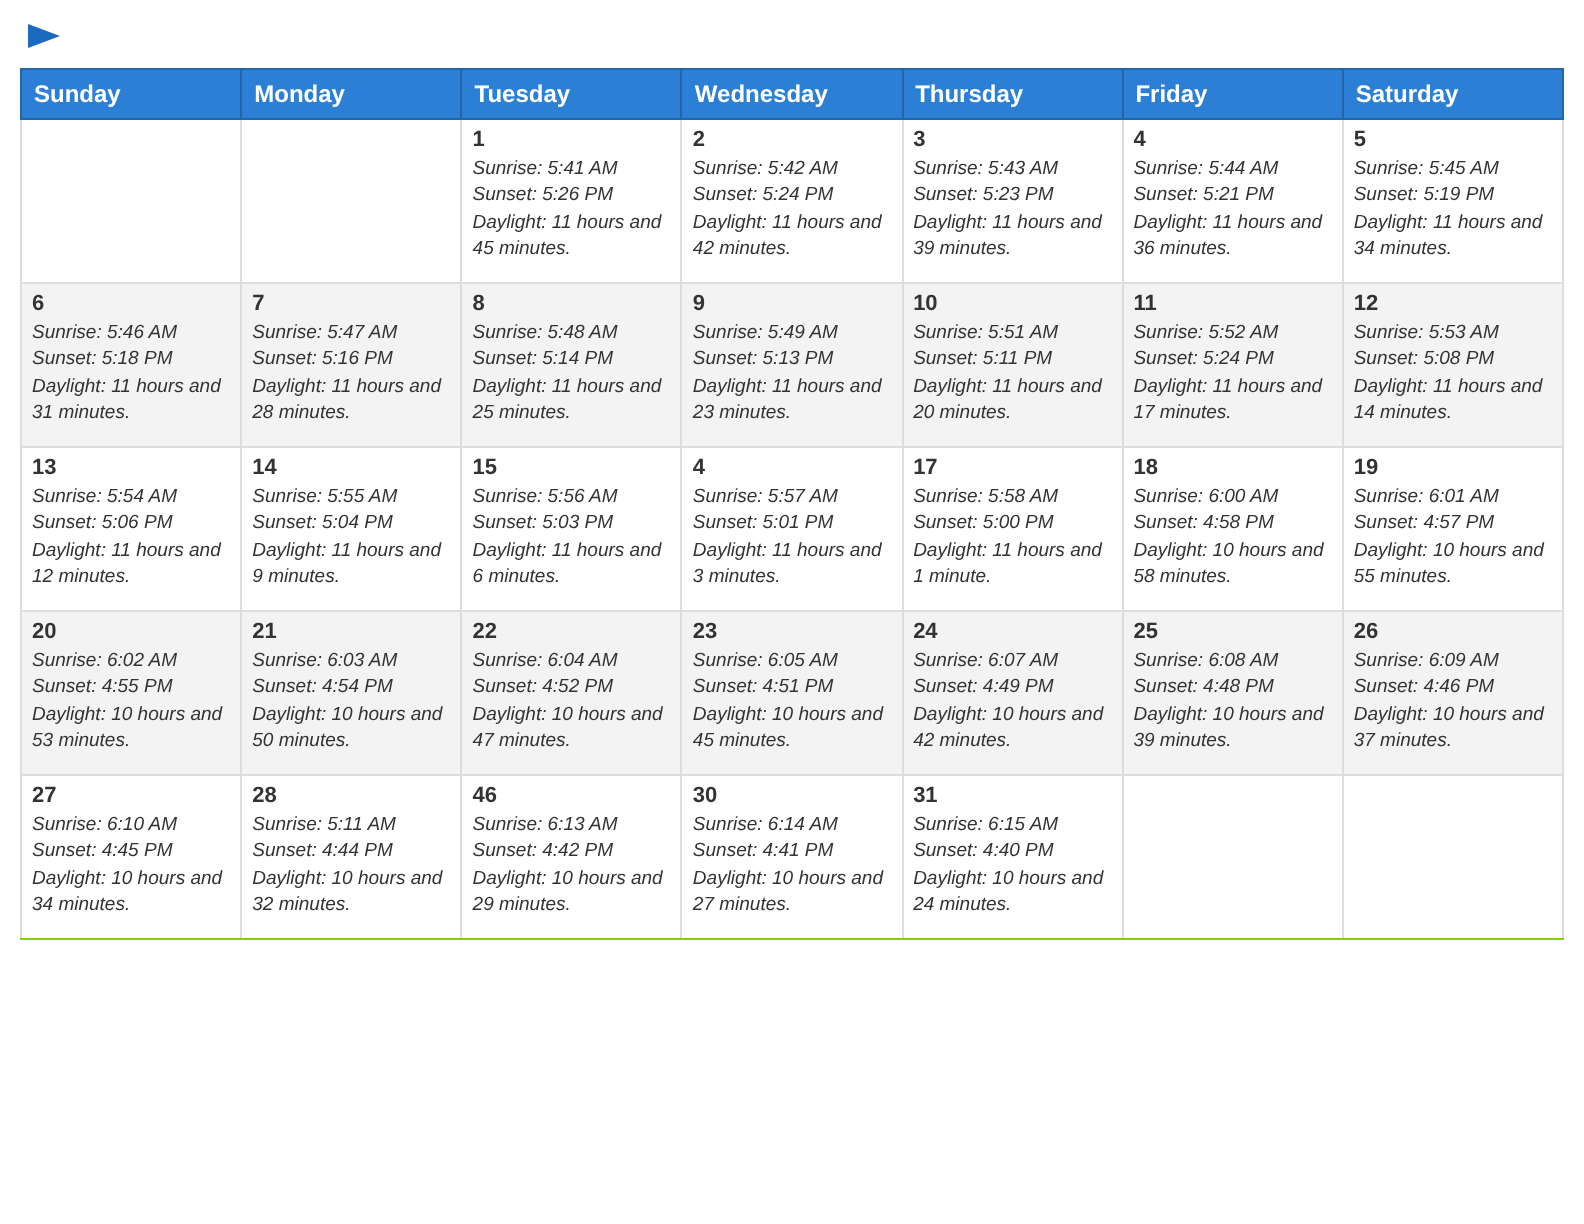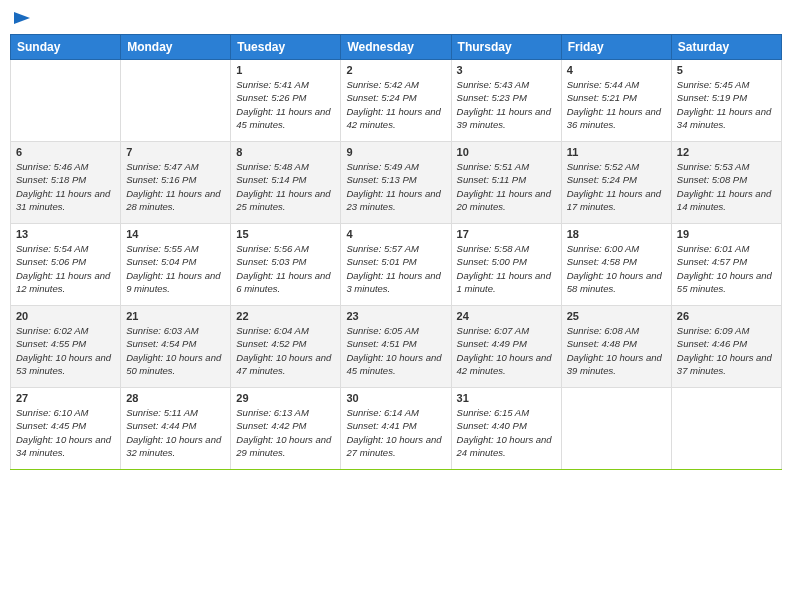--- a/index.html
+++ b/index.html
@@ -313,21 +313,21 @@
 Sunset: 4:45 PM
 Daylight: 10 hours and 34 minutes.</div>
           </td>
           <td>
             <span class="day-number">28</span>
             <div class="day-info">Sunrise: 5:11 AM
 Sunset: 4:44 PM
 Daylight: 10 hours and 32 minutes.</div>
           </td>
           <td>
-            <span class="day-number">29</span>
+            <span class="day-number">46</span>
             <div class="day-info">Sunrise: 6:13 AM
 Sunset: 4:42 PM
 Daylight: 10 hours and 29 minutes.</div>
           </td>
           <td>
             <span class="day-number">30</span>
             <div class="day-info">Sunrise: 6:14 AM
 Sunset: 4:41 PM
 Daylight: 10 hours and 27 minutes.</div>
           </td>

